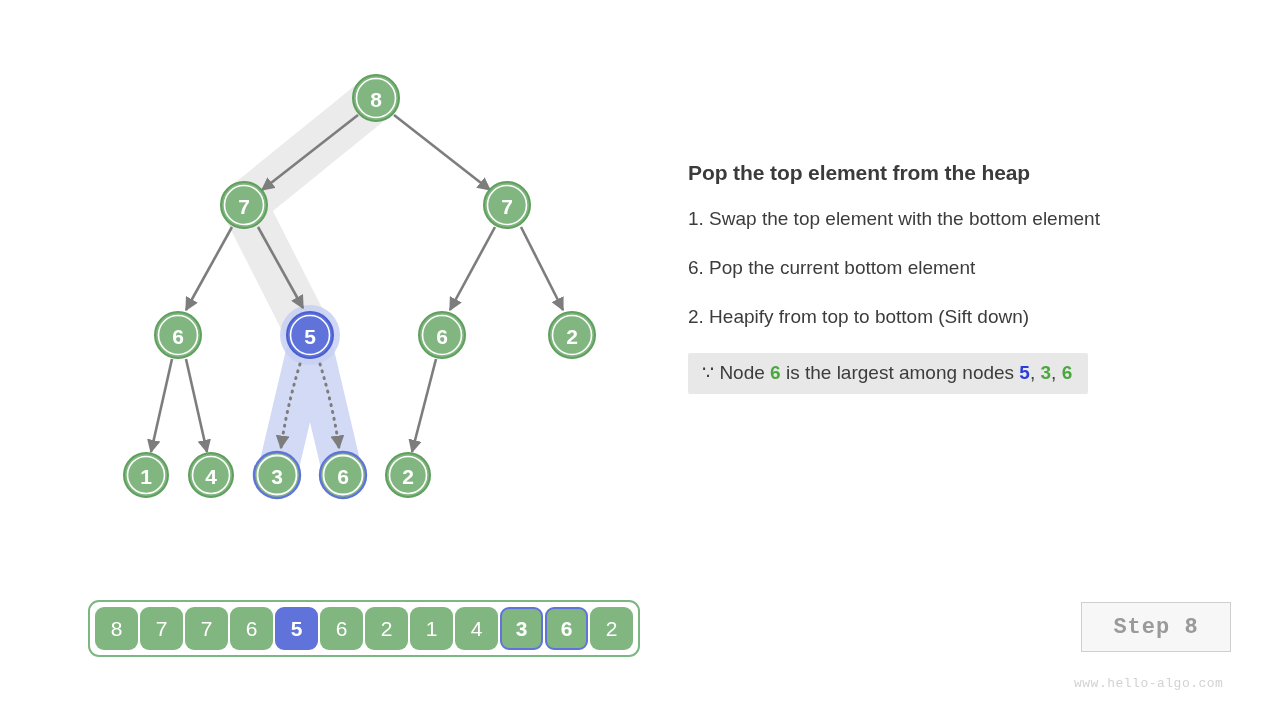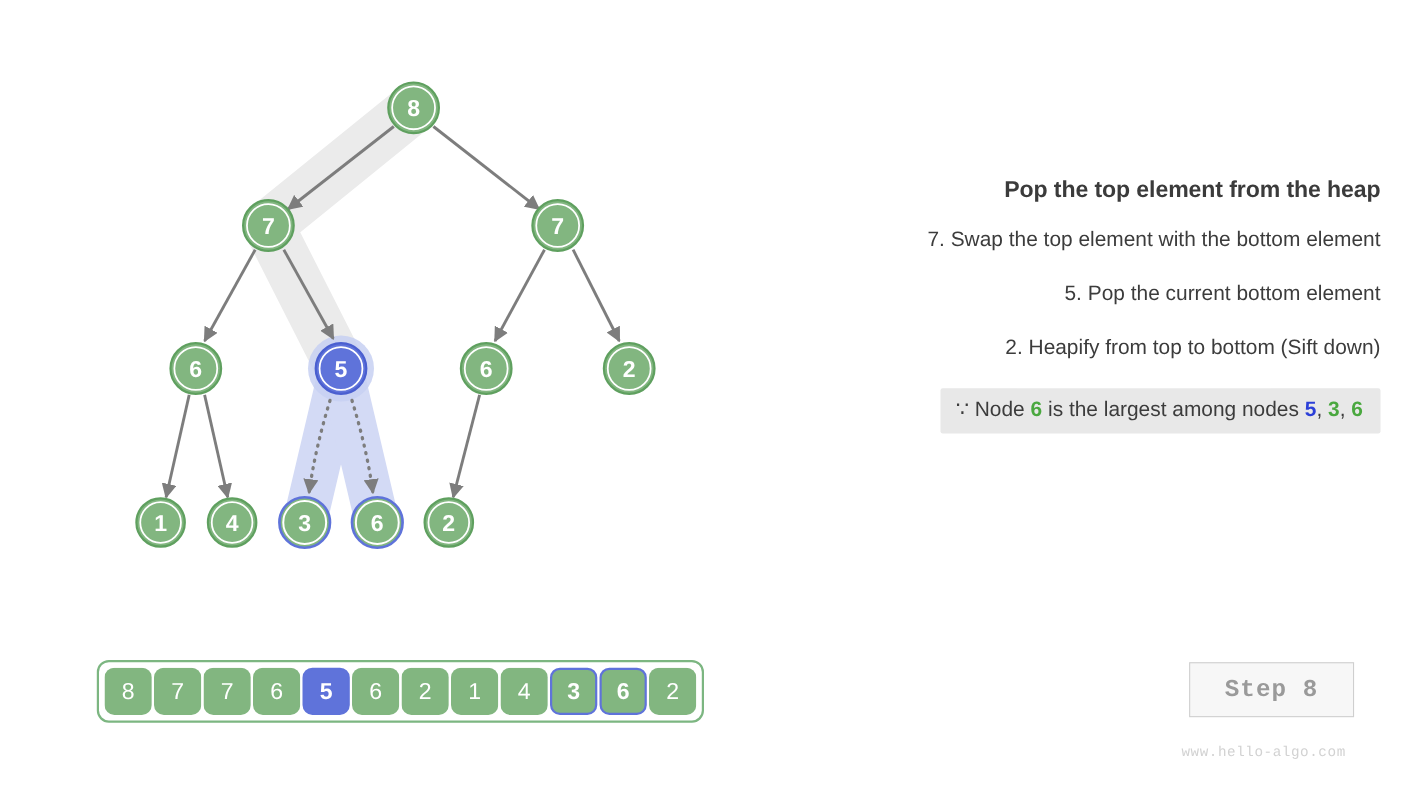--- a/index.html
+++ b/index.html
@@ -33,24 +33,23 @@
     fill: #ffffff;
     font-family: "Liberation Sans", sans-serif;
     font-size: 21px;
     font-weight: 700;
     text-anchor: middle;
     dominant-baseline: central;
   }
   
   #info-panel {
     position: absolute;
-    left: 715px;
+    left: 688px;
     top: 160px;
     width: 540px;
-    text-align: right;
   }
   #panel-title {
     font-size: 21px;
     font-weight: 700;
     color: #3b3b3b;
     letter-spacing: -0.1px;
     margin: 0 0 22px 0;
     line-height: 1.2;
   }
   .step-line {
@@ -251,22 +250,22 @@
       <g>
         <circle cx="408" cy="475" r="22" fill="#82b680" stroke="#5fa05f" stroke-width="2"></circle>
         <circle cx="408" cy="475" r="18.5" fill="none" stroke="#ffffff" stroke-width="1.6"></circle>
         <text class="node-text" x="408" y="476">2</text>
       </g>
     </g>
   </svg>
 
   <div id="info-panel">
     <h1 id="panel-title">Pop the top element from the heap</h1>
-    <div class="step-line">7. Swap the top element with the bottom element</div>
-    <div class="step-line">5. Pop the current bottom element</div>
+    <div class="step-line">1. Swap the top element with the bottom element</div>
+    <div class="step-line">6. Pop the current bottom element</div>
     <div class="step-line">2. Heapify from top to bottom (Sift down)</div>
     <div id="reason-box">
       <span>∵</span>
       <span>Node</span>
       <span class="num-green">6</span>
       <span>is the largest among nodes</span>
       <span class="num-blue">5</span><span>,</span>
       <span class="num-green">3</span><span>,</span>
       <span class="num-green">6</span>
     </div>

